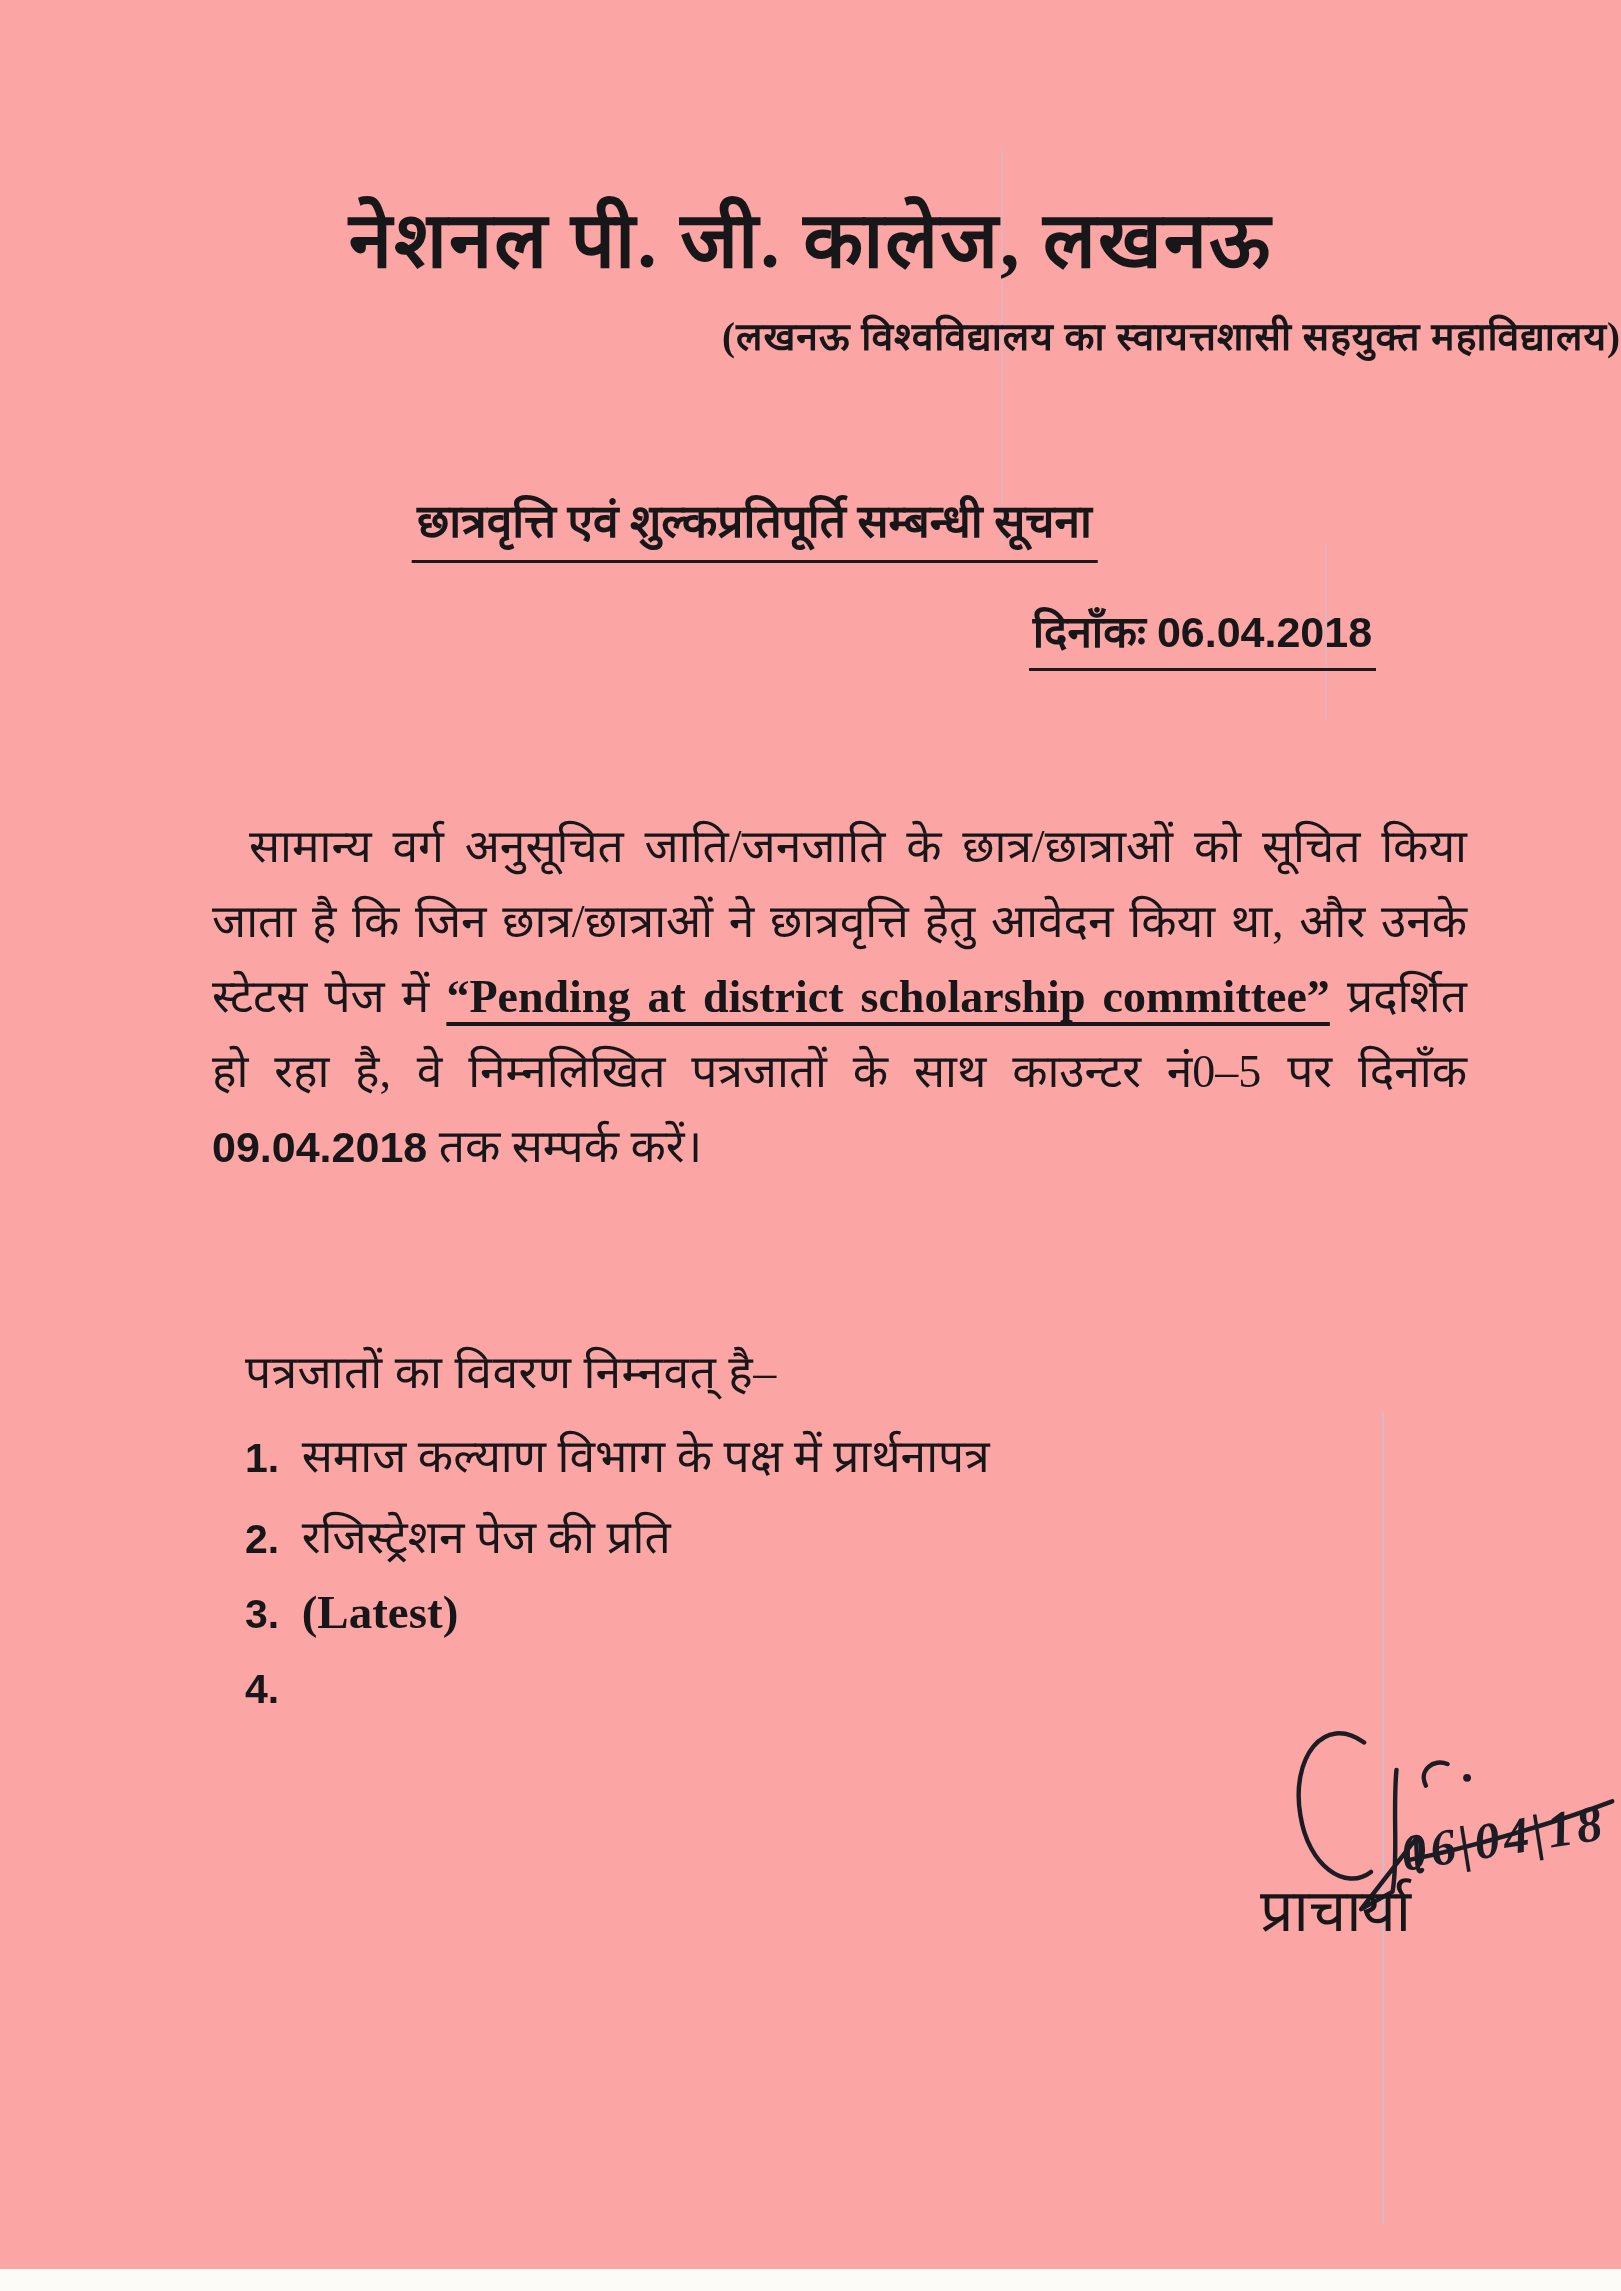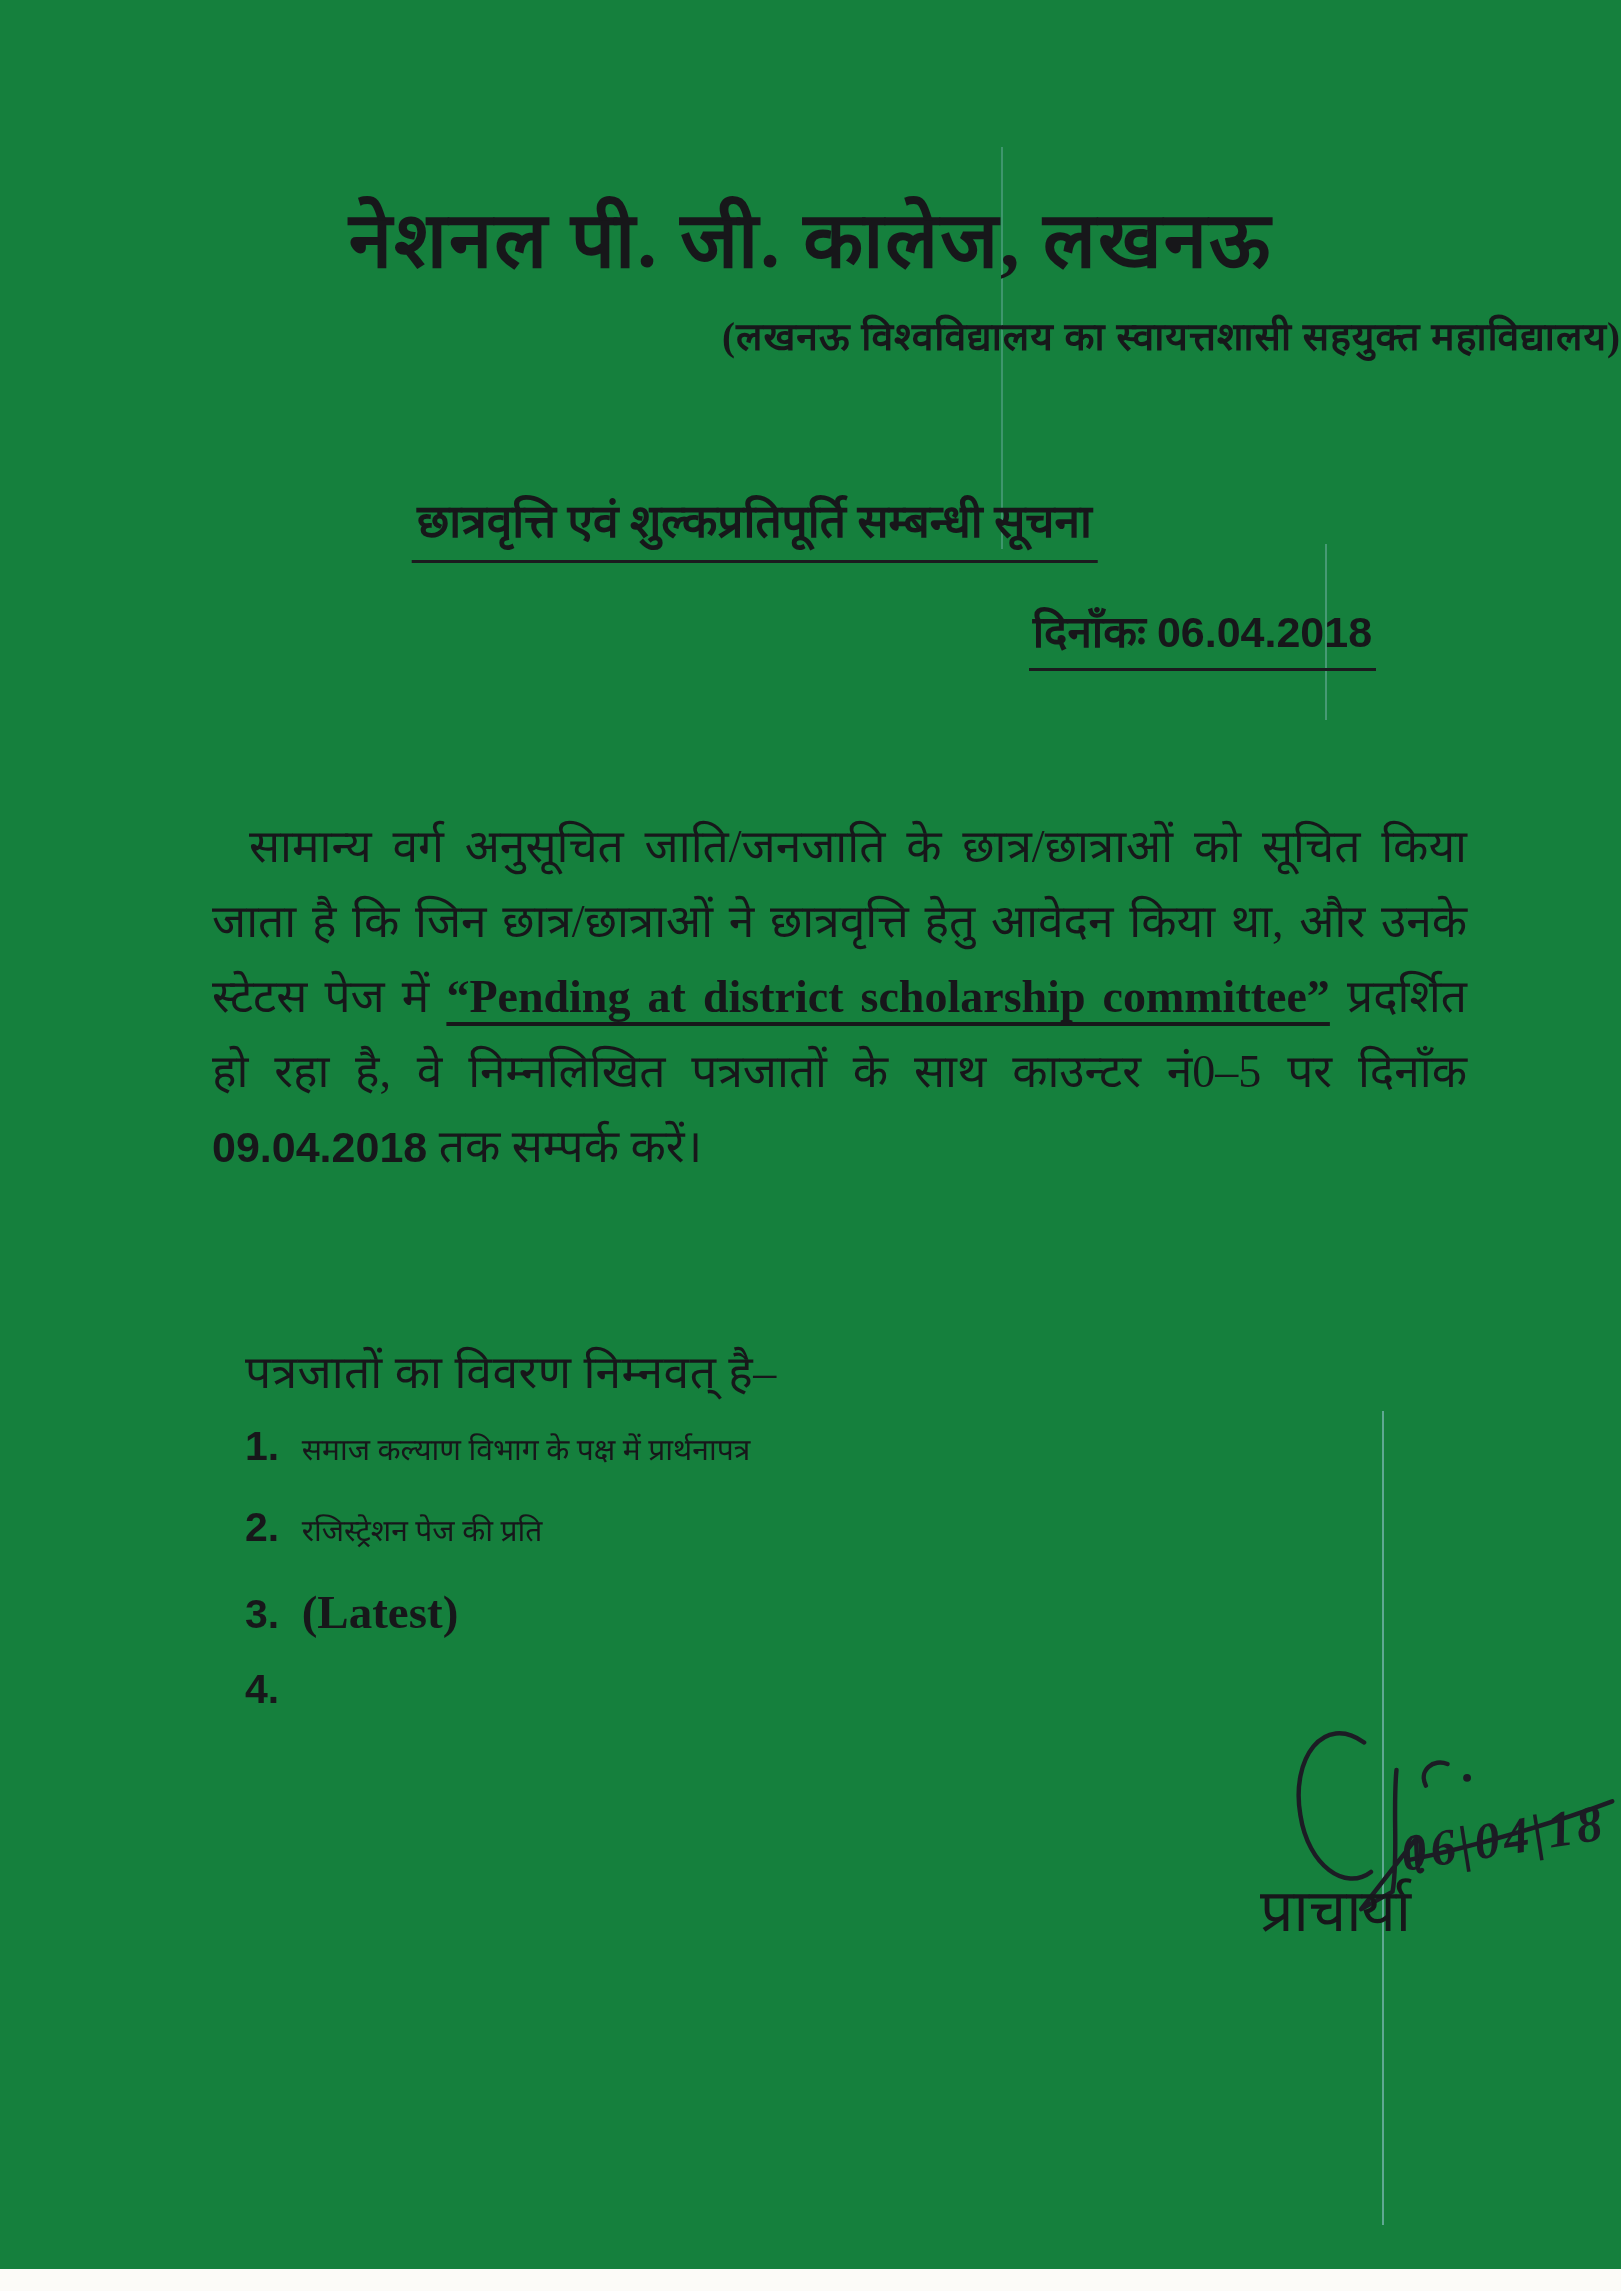--- a/index.html
+++ b/index.html
@@ -1,20 +1,20 @@
 <!DOCTYPE html>
 <html lang="hi"><head>
 <meta charset="utf-8">
 <style>
   html,body{margin:0;padding:0;}
   body{background:#cfcfcf;font-family:"Liberation Serif","DejaVu Serif",serif;}
   .page{
     position:relative;
     width:1621px;height:2292px;
-    background:#15803d;
+    background:#fca5a5;
     color:#17171a;
     overflow:hidden;
   }
   
   .streak{position:absolute;width:2px;background:#a9cfe8;pointer-events:none;}
   .streak.s1{left:1001px;top:147px;height:402px;opacity:.28;}
   .streak.s2{left:1325px;top:544px;height:176px;opacity:.33;}
   .streak.s3{left:1382px;top:1411px;height:814px;opacity:.5;}
   .bottom-edge{position:absolute;left:0;bottom:0;width:100%;height:23.5px;background:#fcfbf8;}
 
@@ -54,21 +54,21 @@
   .list-intro{
     position:absolute;top:1339px;left:245px;
     font-size:46px;letter-spacing:0.5px;
   }
   .doc-list{position:absolute;top:1423px;left:245px;width:1225px;}
   .doc-item{display:flex;align-items:baseline;height:81px;}
   .doc-item .num{
     font-family:"Liberation Sans","DejaVu Sans",sans-serif;
     font-size:41px;font-weight:600;margin-right:13.7px;min-width:43px;
   }
-  .doc-item .txt{font-size:30px;}
+  .doc-item .txt{font-size:46px;}
   .doc-item .latin{font-size:47px;font-weight:700;}
 
   .signature-svg{position:absolute;left:1269px;top:1713px;}
   .handwritten-date{
     position:absolute;left:1400px;top:1809px;
     font-size:51px;font-style:italic;font-weight:600;
     letter-spacing:3.9px;color:#1c1c24;
     transform:rotate(-9deg);white-space:nowrap;
   }
   .principal-label{

